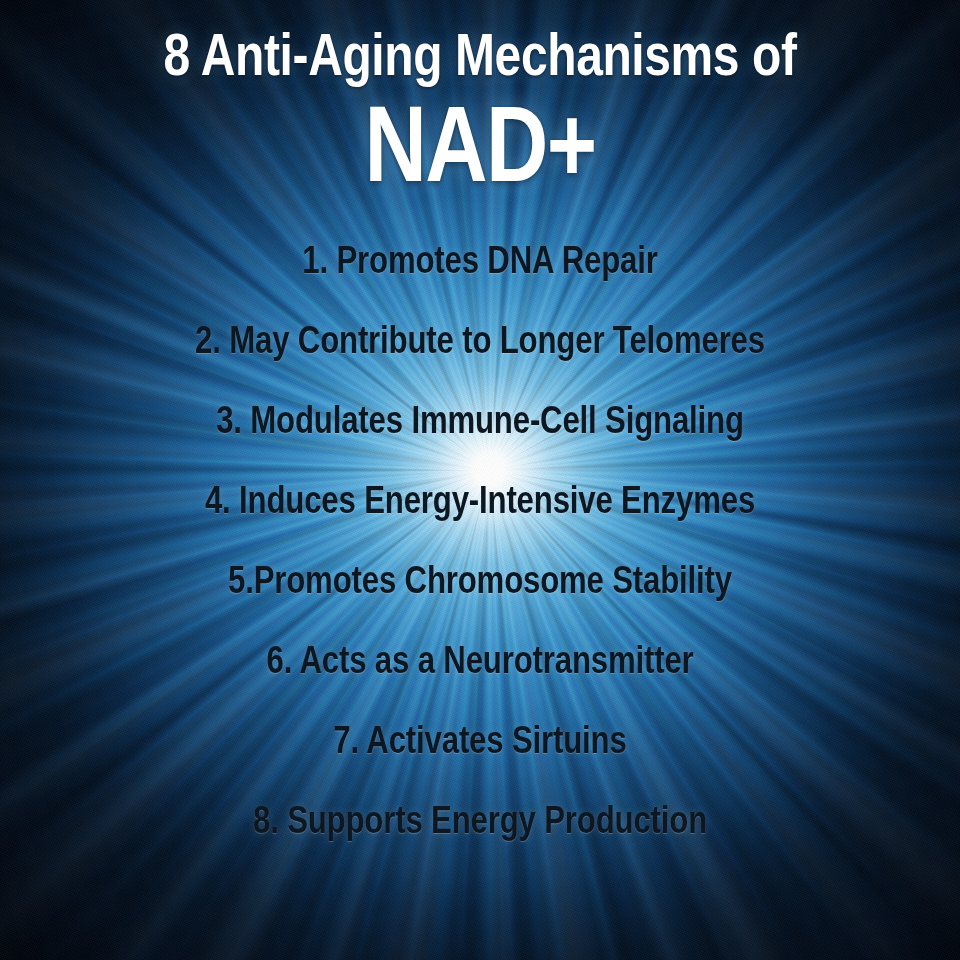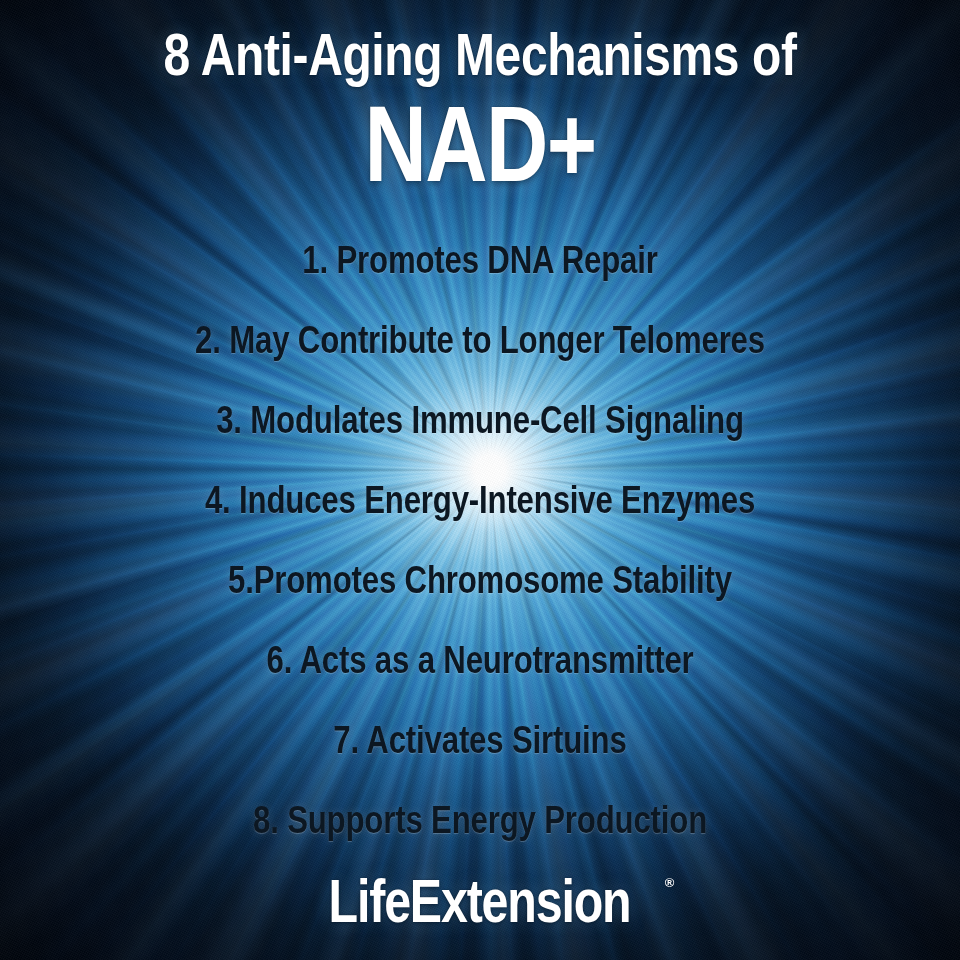--- a/index.html
+++ b/index.html
@@ -260,19 +260,15 @@
       <li class="mechanism-item">1. Promotes DNA Repair</li>
       <li class="mechanism-item">2. May Contribute to Longer Telomeres</li>
       <li class="mechanism-item">3. Modulates Immune-Cell Signaling</li>
       <li class="mechanism-item">4. Induces Energy-Intensive Enzymes</li>
       <li class="mechanism-item">5.Promotes Chromosome Stability</li>
       <li class="mechanism-item">6. Acts as a Neurotransmitter</li>
       <li class="mechanism-item">7. Activates Sirtuins</li>
       <li class="mechanism-item">8. Supports Energy Production</li>
     </ul>
 
-    <div class="logo-block">
-      <span class="logo-wordmark">LifeExtension</span>
-      <span class="logo-reg">®</span>
-    </div>
 
   </div>
 </div>
 
 </body></html>

